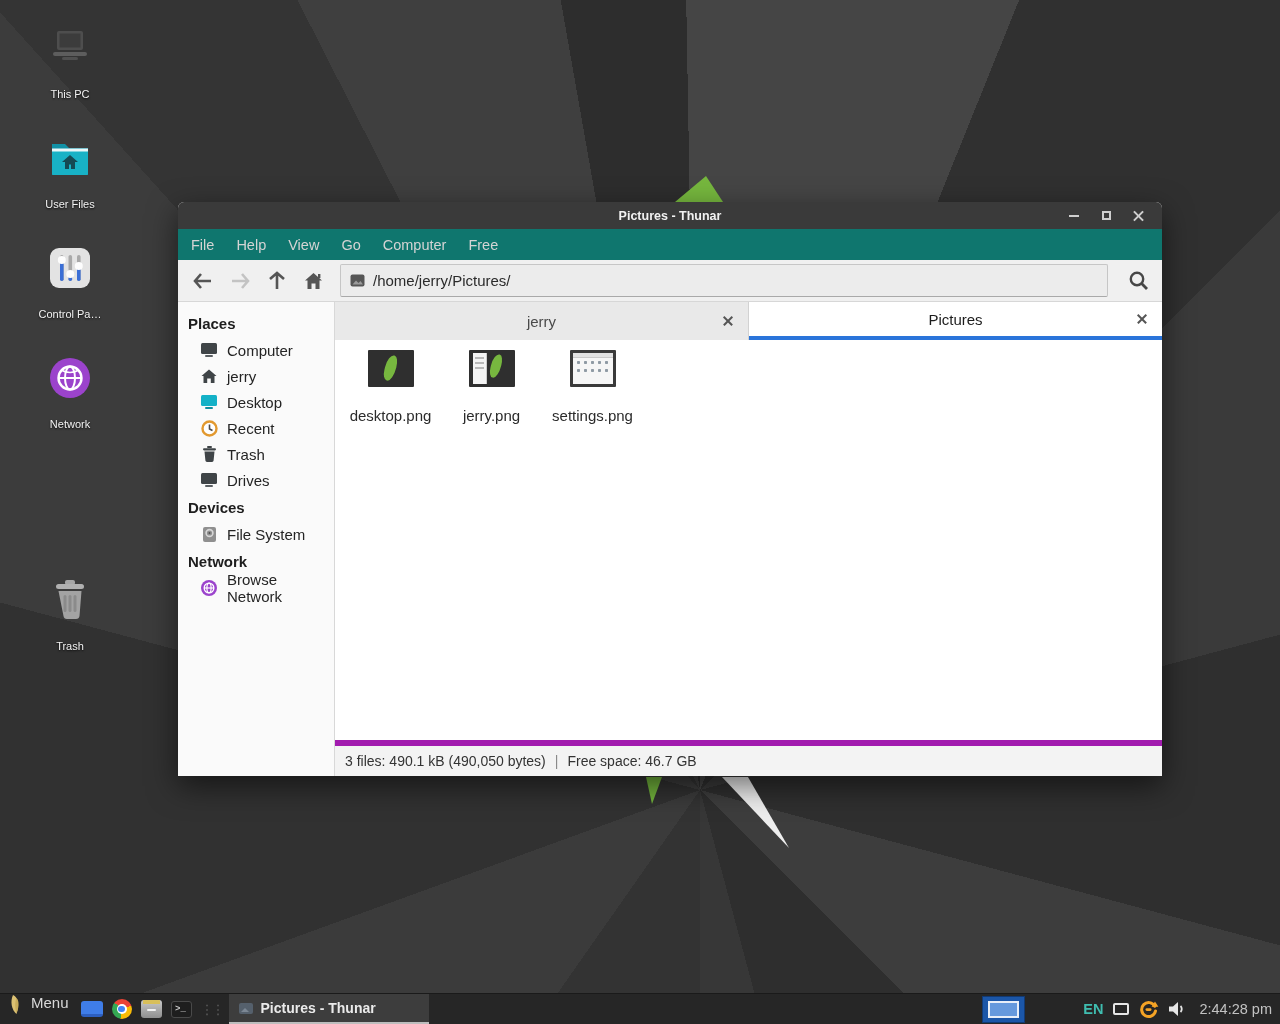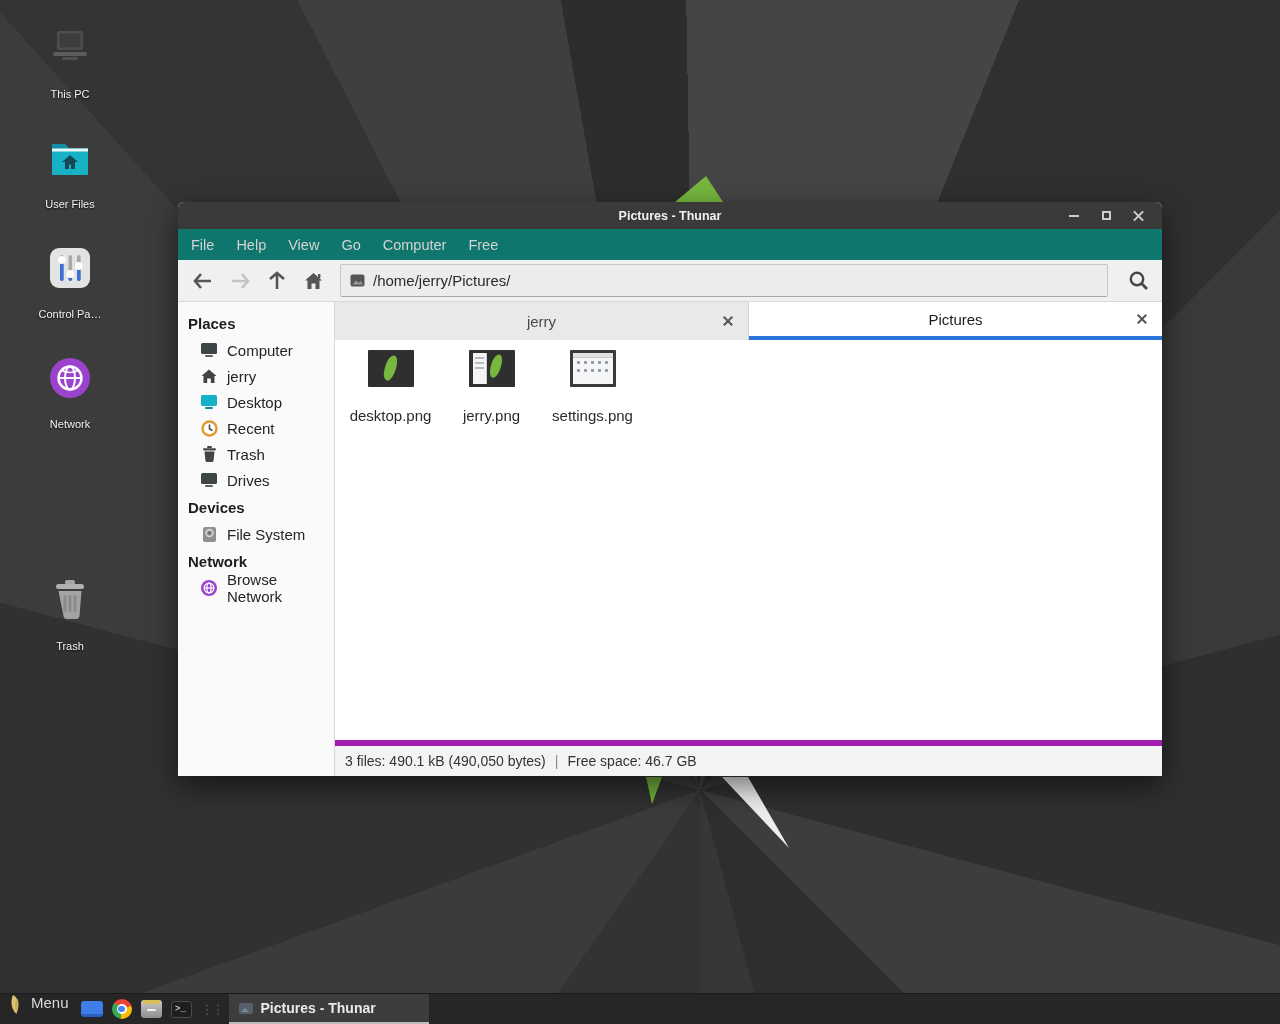--- a/index.html
+++ b/index.html
@@ -421,14 +421,37 @@
       <div class="launcher">
           <div class="terminal">&gt;_</div>
         </div>
       <span class="grip">⋮⋮</span>
       <div class="task-btn">
         <div class="task-icon"></div>
         <span class="tlabel">Pictures - Thunar</span>
       </div>
     </div>
     <div class="tb-spacer"></div>
+    <div class="tb-right">
+      <div class="ws-switch">
+          <div class="ws-inner"></div>
+        </div>
+      <span class="kb-layout">EN</span>
+      <div class="tray-ic">
+          <div class="monitor-ic"></div>
+        </div>
+      <div class="tray-ic">
+        <svg width="21" height="21" viewBox="0 0 21 21">
+          <path d="M16.8 7.2 A7 7 0 1 0 17.5 12" fill="none" stroke="#f5a325" stroke-width="3" stroke-linecap="round"></path>
+          <polygon points="13.6,7.8 20.4,7.8 17,2.6" fill="#f5a325"></polygon>
+          <rect x="7.5" y="9.3" width="6" height="2.6" rx="1.3" fill="#f5a325"></rect>
+        </svg>
+      </div>
+      <div class="tray-ic">
+        <svg width="18" height="16" viewBox="0 0 18 16">
+          <polygon points="1,5.5 5,5.5 10,1 10,15 5,10.5 1,10.5" fill="#e6e6e6"></polygon>
+          <path d="M12.5 5 a4.2 4.2 0 0 1 0 6" fill="none" stroke="#e6e6e6" stroke-width="1.8"></path>
+        </svg>
+      </div>
+      <span class="clock">2:44:28 pm</span>
+    </div>
   </div>
 </div>
 
 </body></html>

